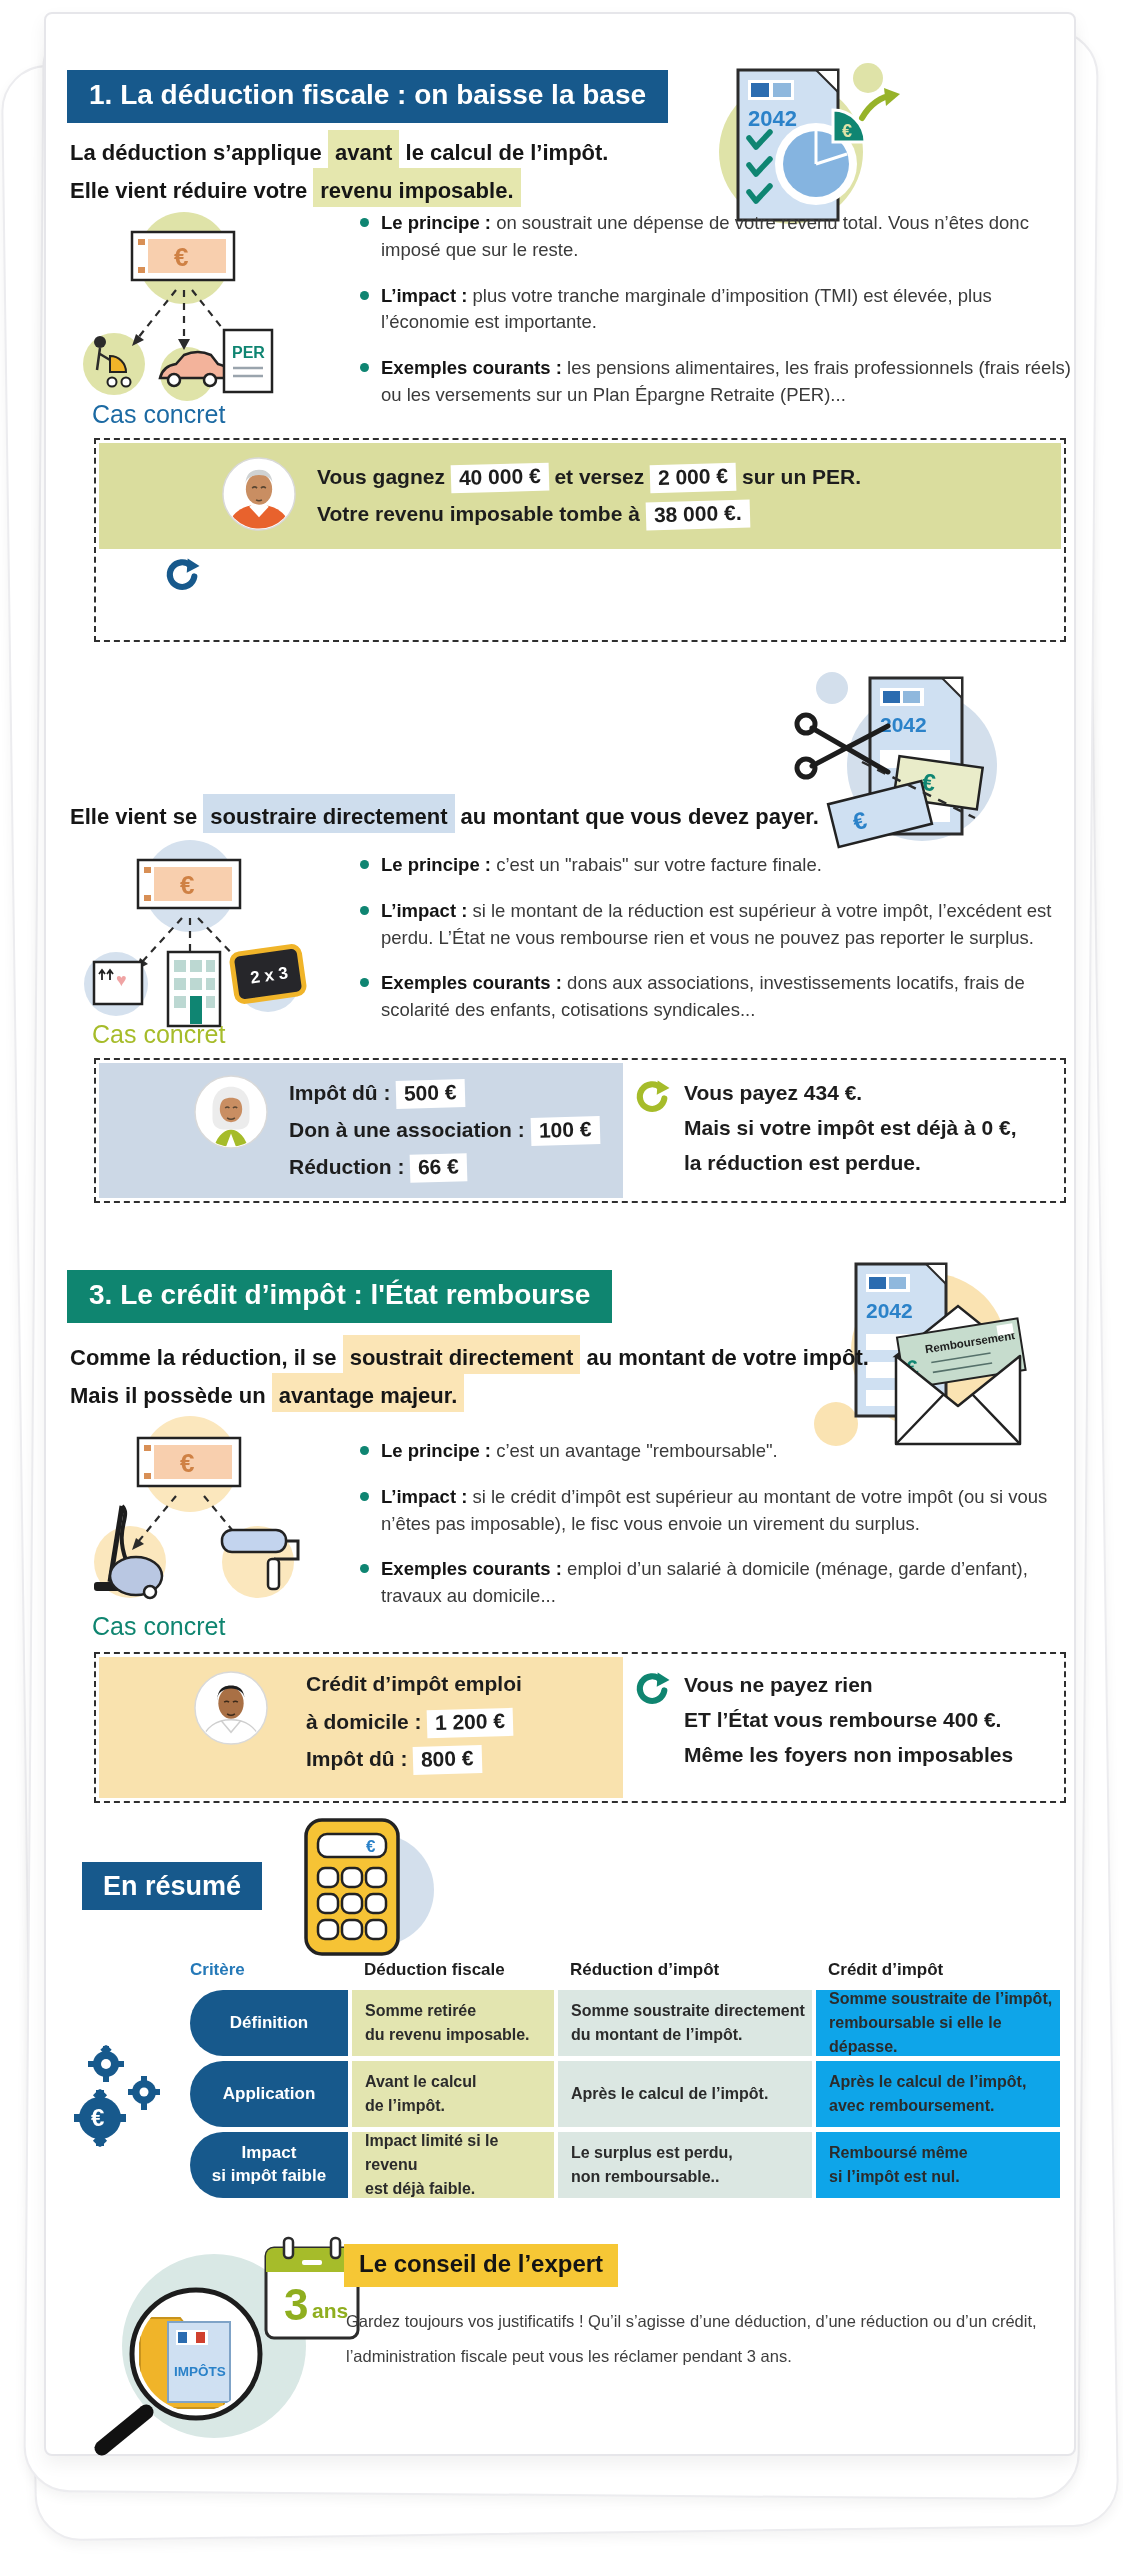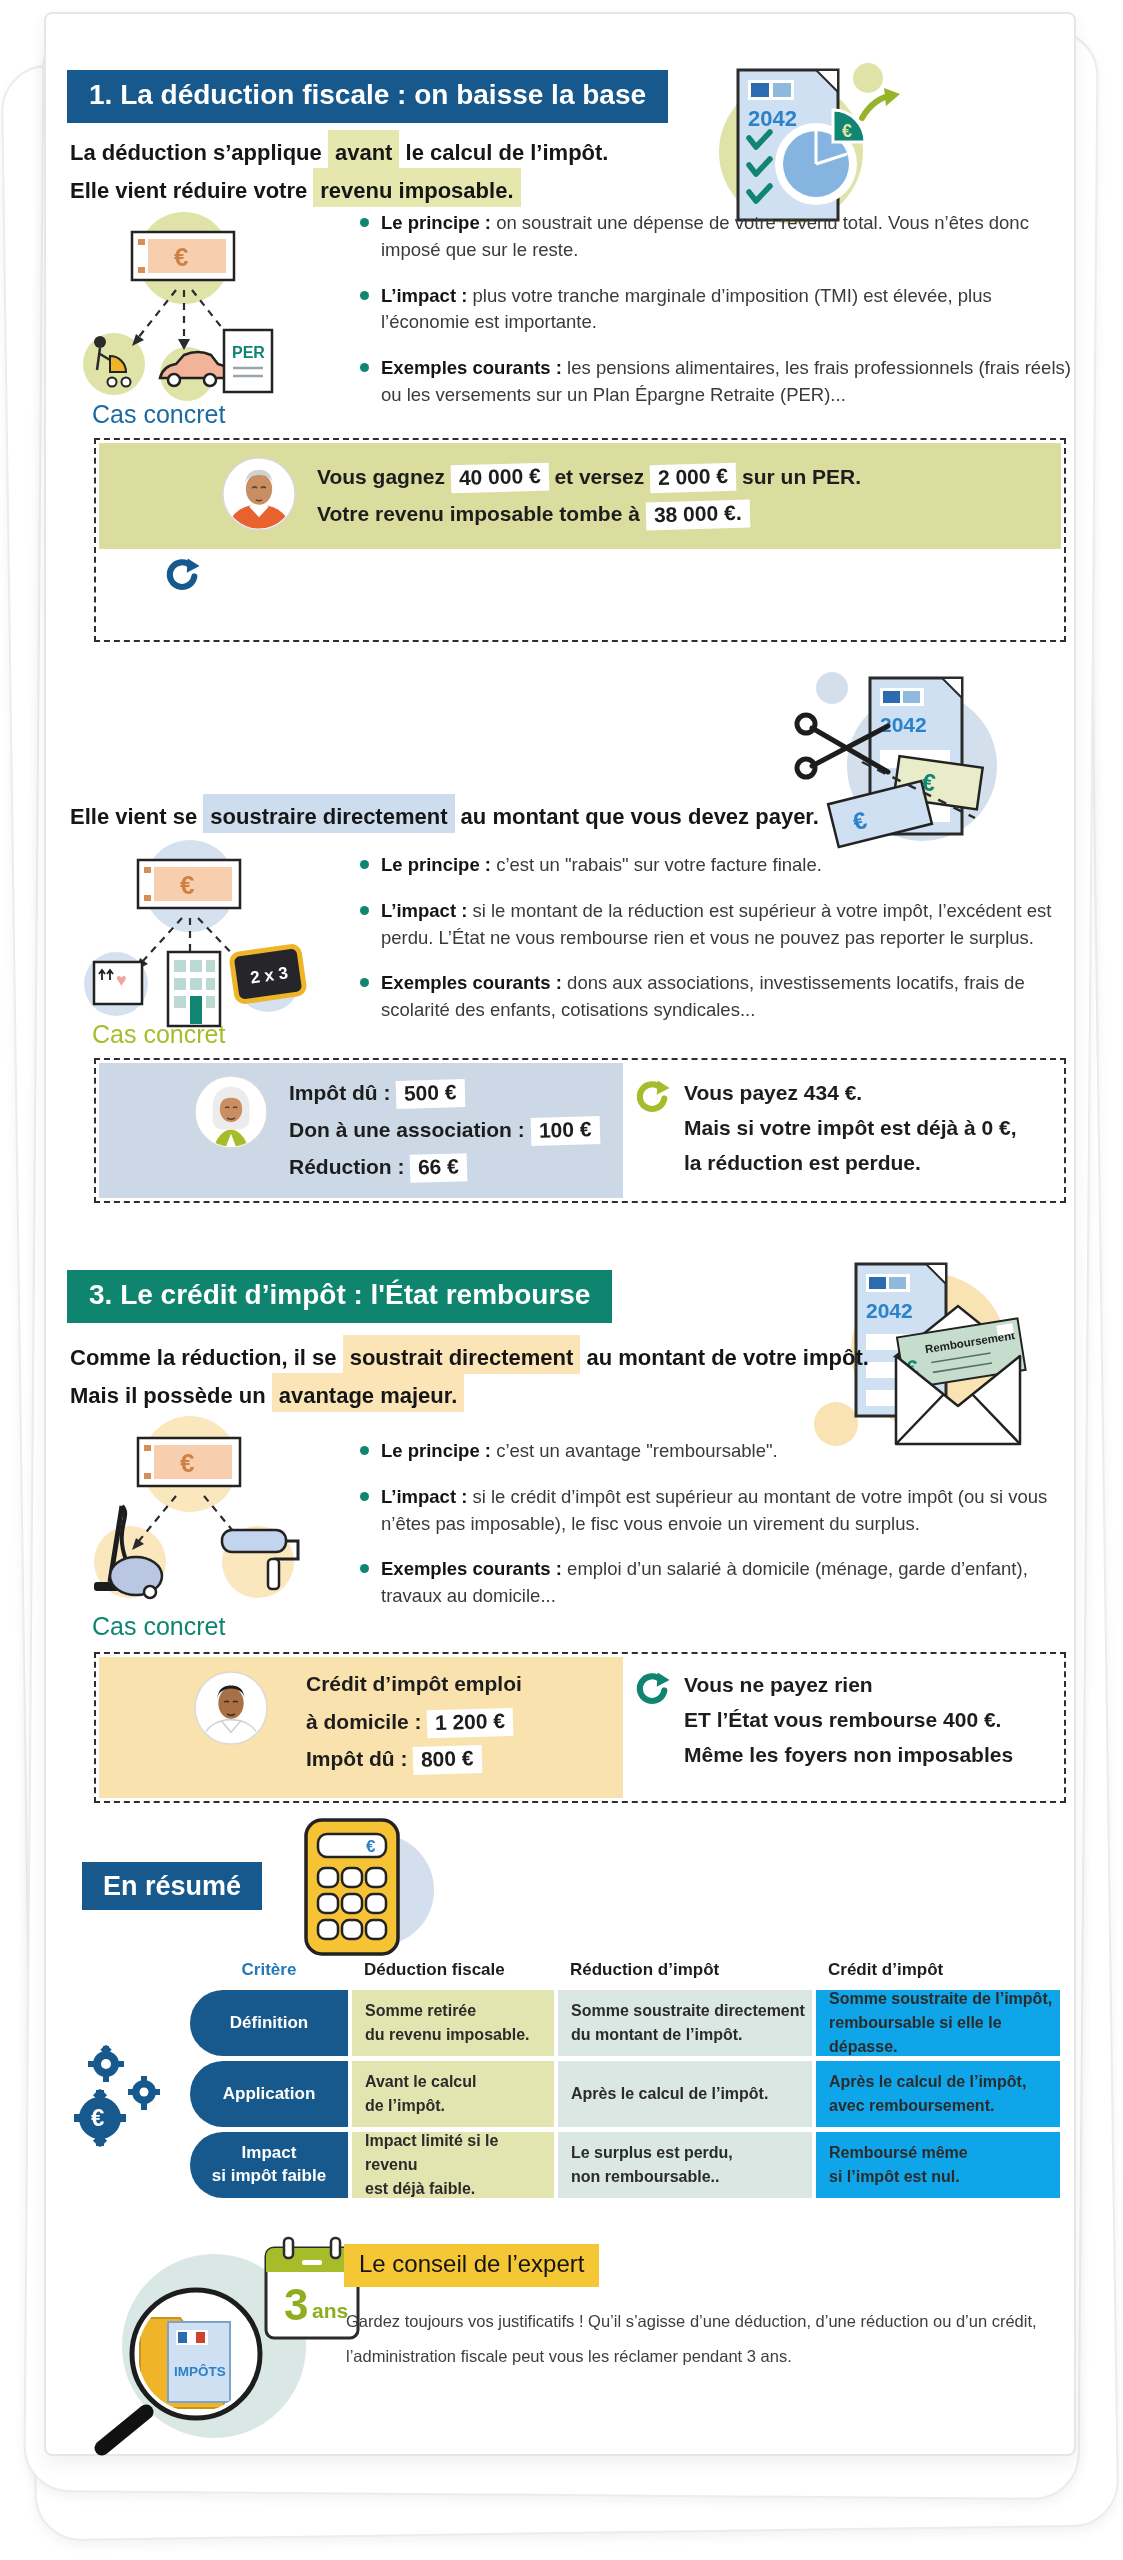--- a/index.html
+++ b/index.html
@@ -66,35 +66,35 @@
   #icS1R{left:640px;top:38px;width:220px;height:192px}
   #icS1L{left:26px;top:192px;width:222px;height:198px}
   #icS2R{left:724px;top:652px;width:252px;height:196px}
   #icS2L{left:26px;top:820px;width:236px;height:196px}
   #icS3R{left:748px;top:1242px;width:252px;height:206px}
   #icS3L{left:26px;top:1396px;width:236px;height:202px}
   #resume{left:36px;top:1848px;width:180px;height:48px;background:#17598c;color:#fff;font-size:27px;
           font-weight:700;display:flex;align-items:center;justify-content:center}
   #icCalc{left:222px;top:1800px;width:168px;height:152px}
   .thead{position:absolute;top:1946px;font-size:17px;font-weight:700;color:#1d1d1d;white-space:nowrap}
-  #th0{left:144px;width:158px;text-align:center;color:#2579b8}
+  #th0{left:144px;width:158px;color:#2579b8}
   #th1{left:318px}#th2{left:524px}#th3{left:782px}
   .trow{position:absolute;left:0;width:100%;height:66px}
   #tr0{top:1976px}#tr1{top:2047px}#tr2{top:2118px}
   .pill{position:absolute;left:144px;width:158px;height:100%;background:#17598c;border-radius:33px 0 0 33px;
         color:#fff;font-weight:700;font-size:17px;display:flex;align-items:center;justify-content:center;
         text-align:center;white-space:pre-line;line-height:1.35}
   .cell{position:absolute;height:100%;display:flex;align-items:center;padding-left:13px;box-sizing:border-box;
         font-size:16px;font-weight:700;color:#2b2b2b;white-space:pre-line;line-height:1.5}
   .c1{left:306px;width:202px;background:#e3e5b0}
   .c2{left:512px;width:254px;background:#dbe7e2}
   .c3{left:770px;width:244px;background:#0ea5e9}
   #icGears{left:20px;top:2028px;width:112px;height:122px}
   #icExpert{left:38px;top:2220px;width:282px;height:226px}
-  #conseil{left:298px;top:2230px;background:#f6c735;color:#141414;font-size:24px;font-weight:400;
+  #conseil{left:298px;top:2230px;background:#f6c735;color:#141414;font-size:24px;font-weight:700;
            padding:6px 15px 9px;display:inline-block;white-space:nowrap}
   #conseilBody{left:300px;top:2290px;font-size:16.5px;color:#3e3e3e;line-height:2.12;white-space:pre-line}
 </style>
 </head>
 <body>
 
 <div class="page">
   <div class="stack" id="stk2"></div>
   <div class="stack" id="stk1"></div>
 

